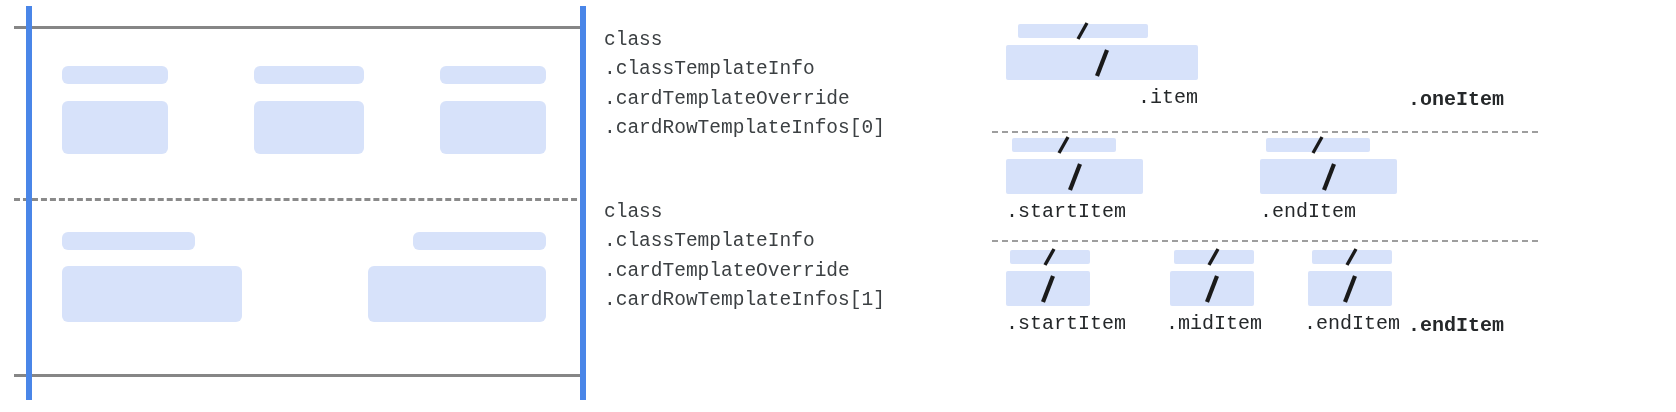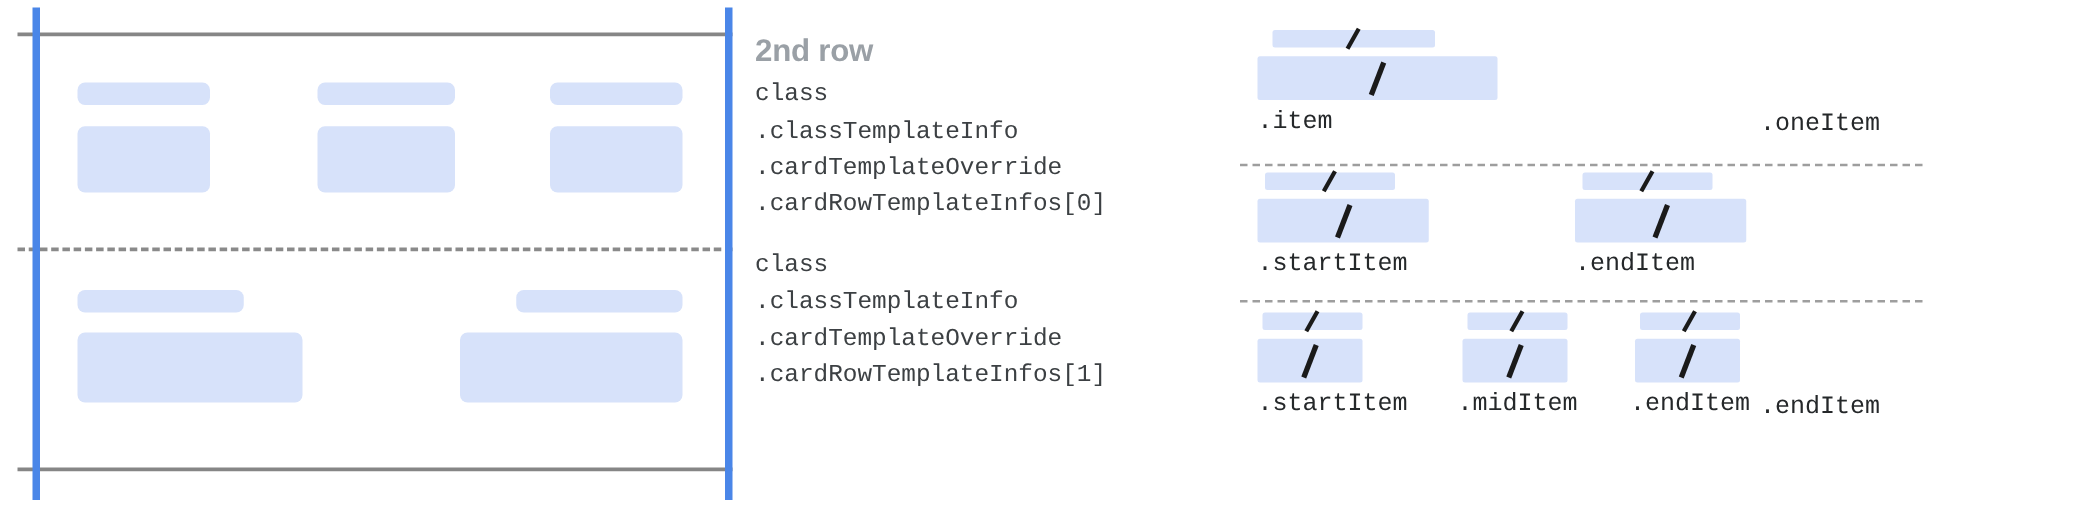--- a/index.html
+++ b/index.html
@@ -122,20 +122,21 @@
   .variant-1 { top: 24px; }
   .variant-2 { top: 138px; }
   .variant-3 { top: 250px; }
 
   .variant-name {
     position: absolute;
     font-family: "Liberation Mono", monospace;
     font-size: 20px;
     color: #25282a;
     white-space: pre;
+    font-weight: bold;
   }
   .vn-1 { left: 420px; top: 64px; }
   .vn-2 { left: 420px; top: 176px; }
 
   .item-col { position: absolute; }
   .item-bar {
     position: relative;
     background: #d7e2fa;
     border-radius: 2px;
   }
@@ -155,21 +156,21 @@
   .item-label {
     font-family: "Liberation Mono", monospace;
     font-size: 20px;
     color: #25282a;
     white-space: pre;
     margin-top: 6px;
     display: block;
   }
 
   
-  .v1-col { left: 18px; top: 0; }
+  .v1-col { left: 18px; top: 0; text-align: right; }
   .v1-col .item-bar { width: 130px; height: 14px; margin-left: 12px; }
   .v1-col .item-box { width: 192px; height: 35px; }
 
   
   .v2-col-a { left: 18px; top: 0; }
   .v2-col-b { left: 272px; top: 0; }
   .v2-col-a .item-bar, .v2-col-b .item-bar { width: 104px; height: 14px; margin-left: 6px; }
   .v2-col-a .item-box, .v2-col-b .item-box { width: 137px; height: 35px; }
 
   
@@ -202,21 +203,20 @@
 
     <div class="blk r3c1-bar"></div>
     <div class="blk r3c1-box"></div>
     <div class="blk r3c2-bar"></div>
     <div class="blk r3c2-box"></div>
   </div>
 
   <div id="mid-panel">
 
     <div class="row-group row-group-1">
-      <div class="row-title">2nd row</div>
       <div class="row-code">class
 .classTemplateInfo
 .cardTemplateOverride
 .cardRowTemplateInfos[0]</div>
     </div>
 
     <div class="row-group row-group-2">
       <div class="row-code">class
 .classTemplateInfo
 .cardTemplateOverride

